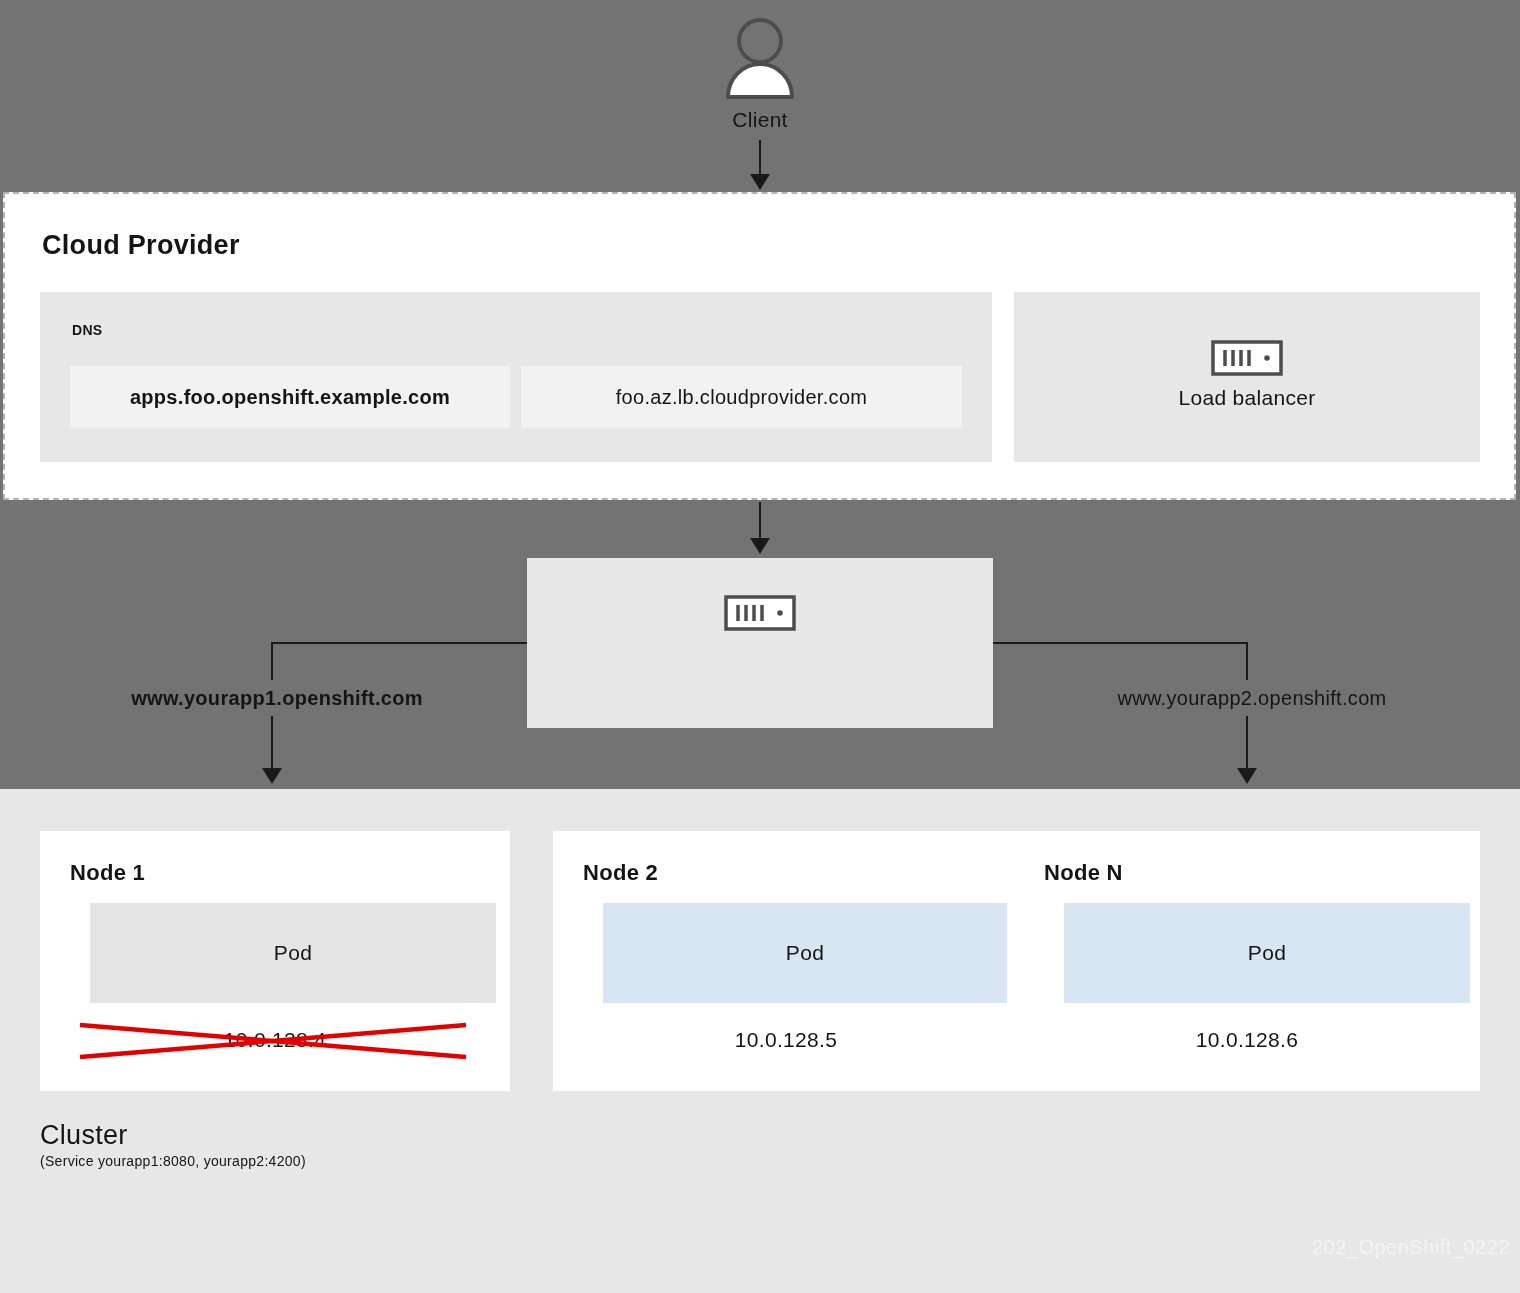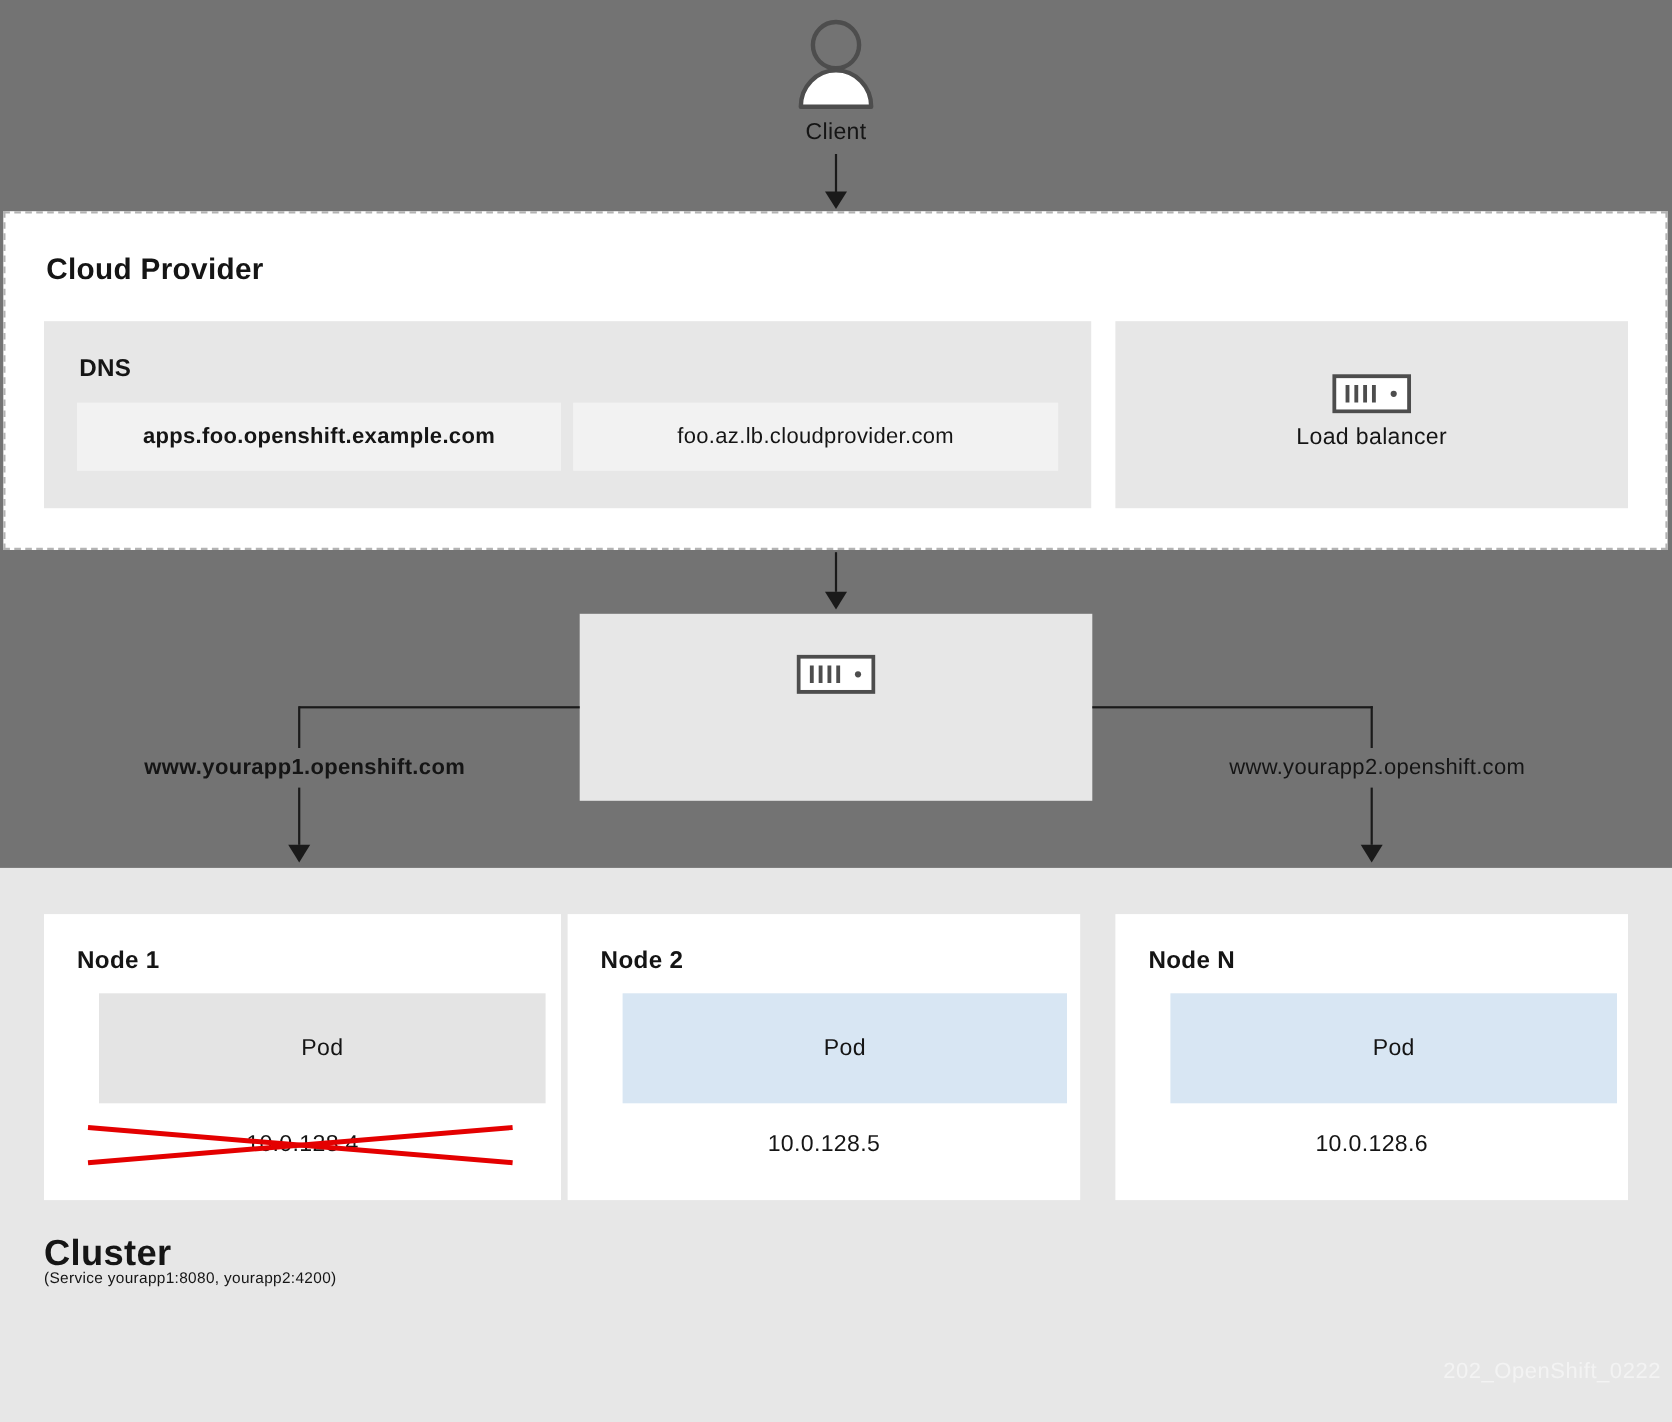--- a/index.html
+++ b/index.html
@@ -27,54 +27,54 @@
 
   
   .vline{width:2px;background:var(--line-black);}
   .hline{height:2px;background:var(--line-black);}
   .arrowhead{width:0;height:0;border-left:10px solid transparent;border-right:10px solid transparent;border-top:16px solid var(--line-black);}
 
   
   .cloud-box{left:3px;top:192px;width:1513px;height:308px;border:2px dashed var(--dashed-border-gray);background:#fff;}
   .cloud-title{left:42px;top:230px;font-size:27px;font-weight:bold;letter-spacing:.3px;}
   .dns-box{left:40px;top:292px;width:952px;height:170px;background:var(--box-gray);}
-  .dns-title{left:72px;top:322px;font-size:22px;font-weight:bold;letter-spacing:.3px;}
+  .dns-title{left:72px;top:322px;font-size:14px;font-weight:bold;letter-spacing:.3px;}
   .dns-entry{top:366px;height:62px;background:var(--entry-gray);display:flex;align-items:center;justify-content:center;font-size:20px;letter-spacing:.3px;}
   .dns-entry-1{left:70px;width:440px;font-weight:bold;}
   .dns-entry-2{left:521px;width:441px;}
   .lb-box{left:1014px;top:292px;width:466px;height:170px;background:var(--box-gray);}
   .lb-icon{left:1211px;top:340px;width:72px;height:36px;}
   .lb-label{left:1014px;top:386px;width:466px;text-align:center;font-size:21px;letter-spacing:.3px;}
 
   
   .ingress-box{left:527px;top:558px;width:466px;height:170px;background:var(--box-gray);}
   .ingress-icon{left:724px;top:595px;width:72px;height:36px;}
   .ingress-label{left:527px;top:638px;width:466px;text-align:center;font-size:21px;line-height:26px;letter-spacing:.3px;}
 
   .route-label{top:687px;width:400px;text-align:center;font-size:20px;letter-spacing:.3px;}
   .route-label-left{left:77px;font-weight:bold;}
   .route-label-right{left:1052px;}
 
   
   .cluster-box{left:0;top:789px;width:1520px;height:504px;background:var(--box-gray);}
   .node{top:831px;height:260px;background:#fff;}
   .node-1{left:40px;width:470px;padding-left:20px;}
-  .node-2{left:516px;width:466px;}
+  .node-2{left:553px;width:466px;}
   .node-n{left:1014px;width:466px;}
   .node-title{position:absolute;left:30px;top:29px;font-size:22px;font-weight:bold;letter-spacing:.3px;}
   .pod{position:absolute;left:30px;top:72px;height:100px;display:flex;align-items:center;justify-content:center;font-size:21px;letter-spacing:.3px;margin-left:20px;}
   .node-1 .pod{width:406px;}
   .node-2 .pod{width:404px;}
   .node-n .pod{width:406px;}
   .pod-gray{background:var(--pod-gray);}
   .pod-blue{background:var(--pod-blue);}
   .node-ip{position:absolute;left:0;top:197px;width:100%;text-align:center;font-size:21px;letter-spacing:.3px;}
   .fail-cross{position:absolute;left:36px;top:188px;width:394px;height:44px;}
 
-  .cluster-title{left:40px;top:1120px;font-size:33px;font-weight:bold;letter-spacing:.3px;}
+  .cluster-title{left:40px;top:1120px;font-size:27px;font-weight:normal;letter-spacing:.3px;}
   .cluster-subtitle{left:40px;top:1153px;font-size:14px;letter-spacing:.3px;}
   .watermark{right:10px;top:1236px;font-size:20px;color:var(--watermark-gray);letter-spacing:.5px;}
 </style>
 </head>
 <body>
 
 <div class="stage">
 
   <svg class="abs client-icon" viewBox="0 0 76 88">
     <circle cx="38" cy="27" r="21" fill="none" stroke="#4d4d4d" stroke-width="4"></circle>

